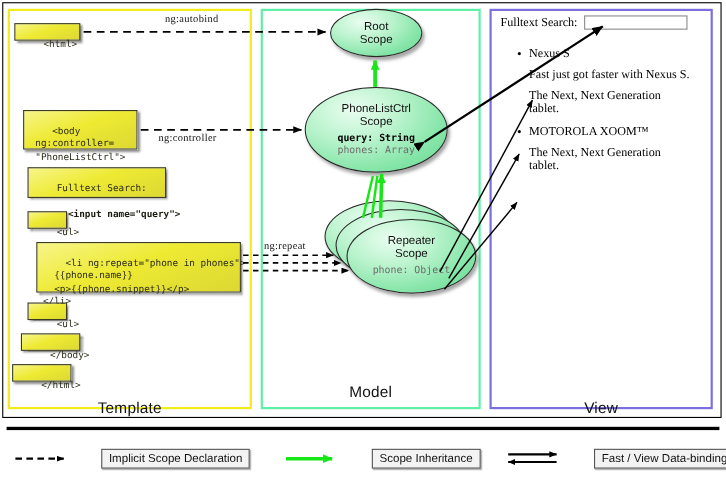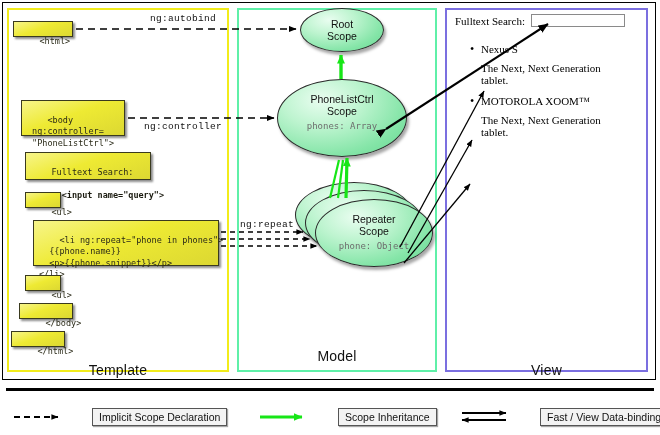--- a/index.html
+++ b/index.html
@@ -25,21 +25,21 @@
   .codebox{position:absolute;box-sizing:border-box;
            background:linear-gradient(160deg,#f7f58a 0%,#eeea33 45%,#dcd832 100%);
            border:1px solid #3a3a1e;
            box-shadow:2px 2px 2px rgba(0,0,0,.45);
            font-family:"DejaVu Sans Mono","Liberation Mono",monospace;
            font-size:8.5px;line-height:1.32;color:#2a2a18;
            padding:3px 5px;white-space:pre;}
   .codebox b{font-weight:700;color:#1b1b10;}
 
   
-  .dlabel{position:absolute;font-family:Liberation Mono, monospace;
+  .dlabel{position:absolute;font-family:Liberation Serif, serif;
           font-size:9.5px;color:#111;letter-spacing:.3px;}
 
   
   .ellipse{position:absolute;border:1.5px solid #2a2a2a;
            border-radius:50%;
            background:radial-gradient(ellipse at 34% 26%,#e9fdf0 0%,#bdf4cf 34%,#85e5a8 70%,#63d78f 100%);
            box-shadow:2px 3px 3px rgba(0,0,0,.35);
            text-align:center;box-sizing:border-box;}
   .ellipse .ttl{font-size:10.5px;color:#111;line-height:1.15;}
   .ellipse .props{font-family:"DejaVu Sans Mono","Liberation Mono",monospace;
@@ -127,20 +127,21 @@
       <span>Scope</span>
     </div>
   </div>
 
   <div class="ellipse" style="left:277px;top:79px;width:130px;height:78px;padding-top:13px;">
     <div class="ttl">
       <span>PhoneListCtrl</span><br>
       <span>Scope</span>
     </div>
     <div class="props">
+      <div class="p-bold">query: String</div>
       <div class="p-dim">phones: Array</div>
     </div>
   </div>
 
   <div class="ellipse" style="left:295px;top:182px;width:118px;height:66px;"></div>
   <div class="ellipse" style="left:305px;top:190px;width:118px;height:66px;"></div>
   <div class="ellipse" style="left:315px;top:199px;width:118px;height:68px;padding-top:13px;">
     <div class="ttl">
       <span>Repeater</span><br>
       <span>Scope</span>
@@ -156,20 +157,21 @@
 
   <div class="view-inner">
     <div class="fts-row">
       <span>Fulltext Search:</span>
       <input class="fts-input" type="text" value="" style="">
     </div>
 
     <ul class="phone-list" style="margin-top:16px;">
       <li>
         <div class="ph-name">Nexus S</div>
+        <div class="ph-snip">Fast just got faster with Nexus S.</div>
       </li>
       <li>
         <div class="ph-snip">The Next, Next Generation tablet.</div>
       </li>
       <li>
         <div class="ph-name">MOTOROLA XOOM™</div>
         <div class="ph-snip">The Next, Next Generation tablet.</div>
       </li>
     </ul>
   </div>

